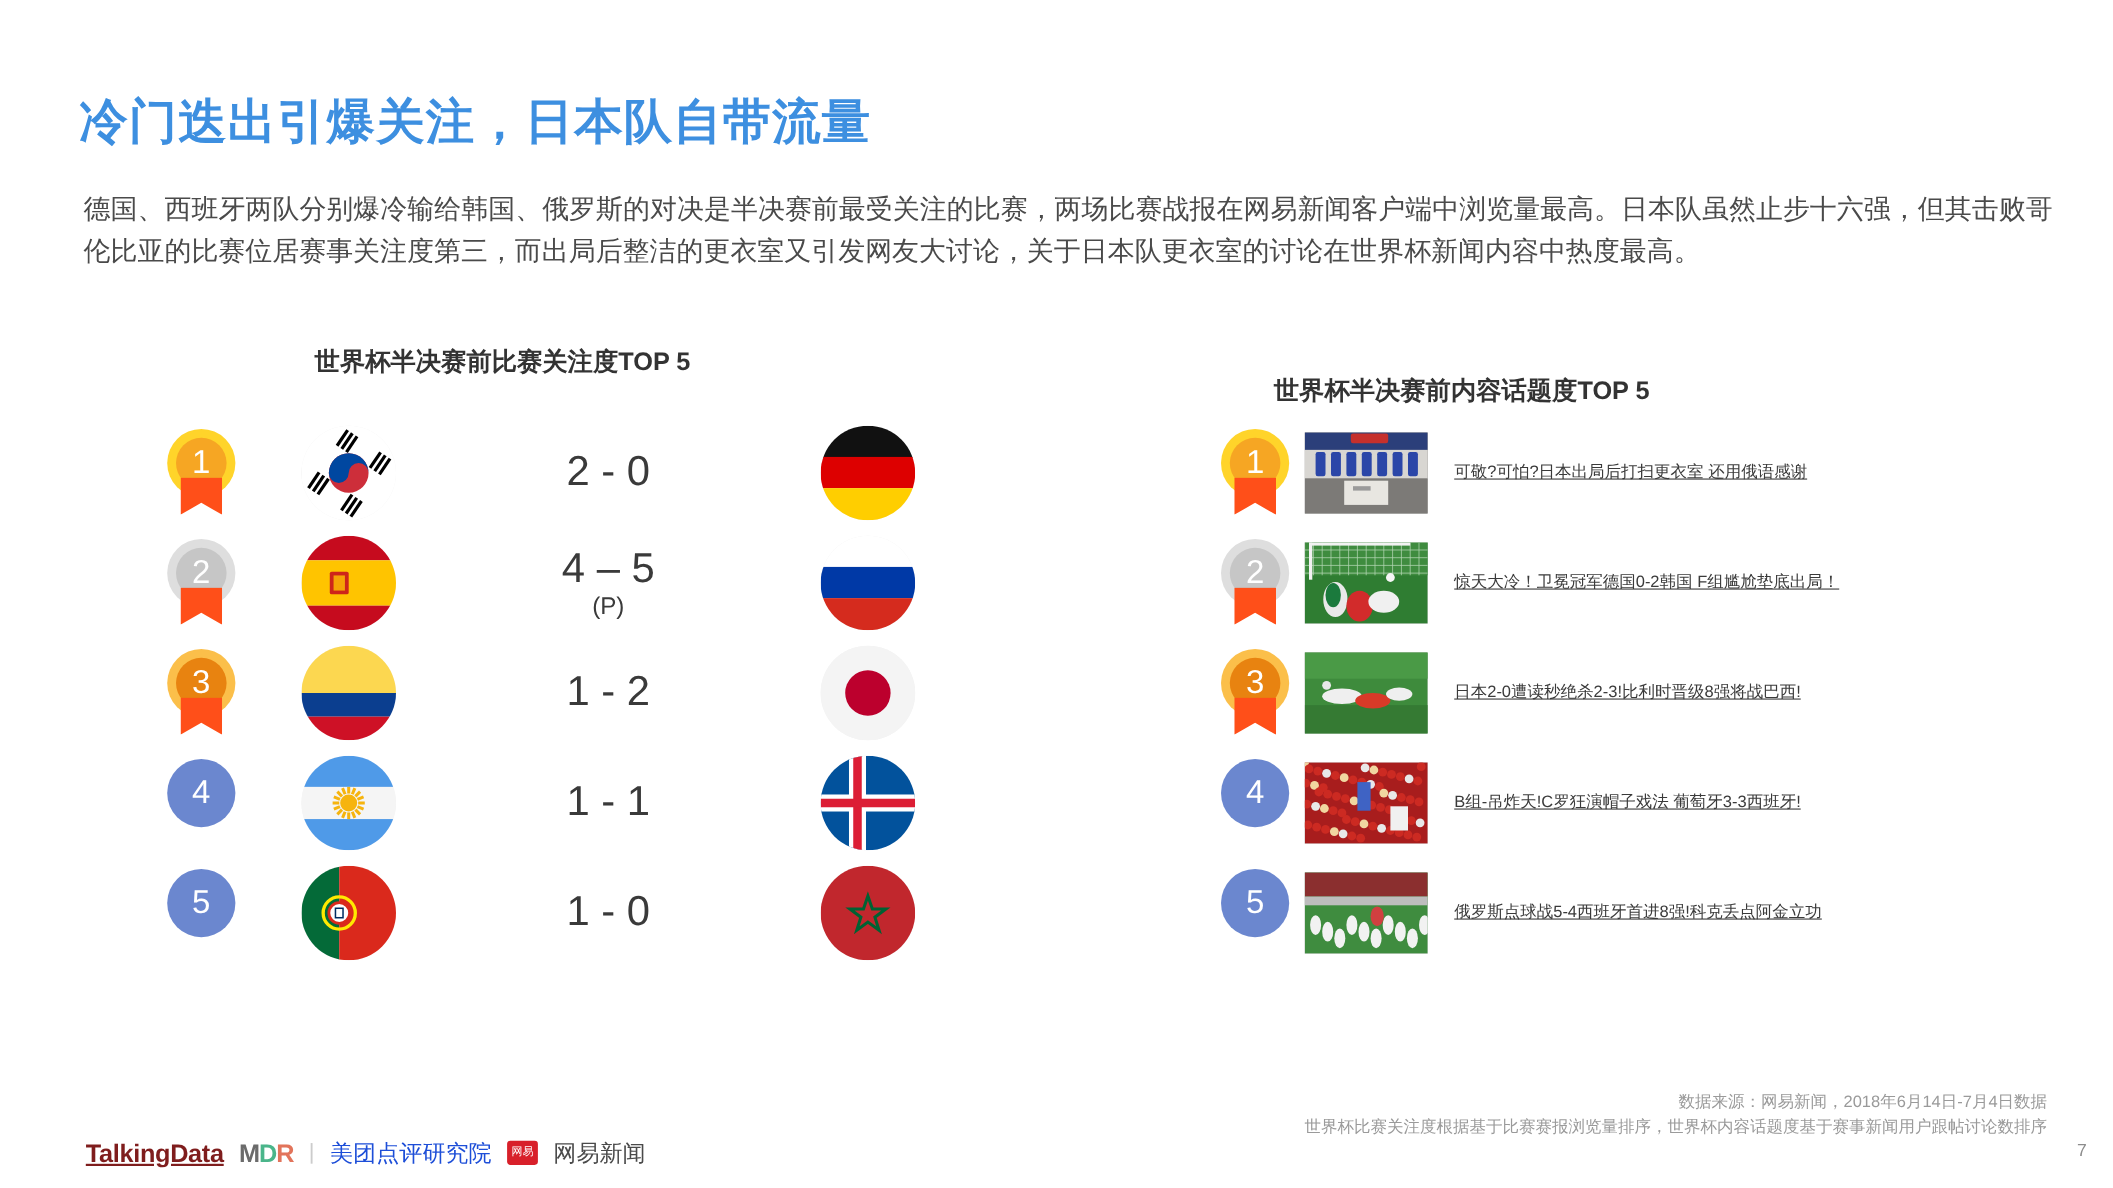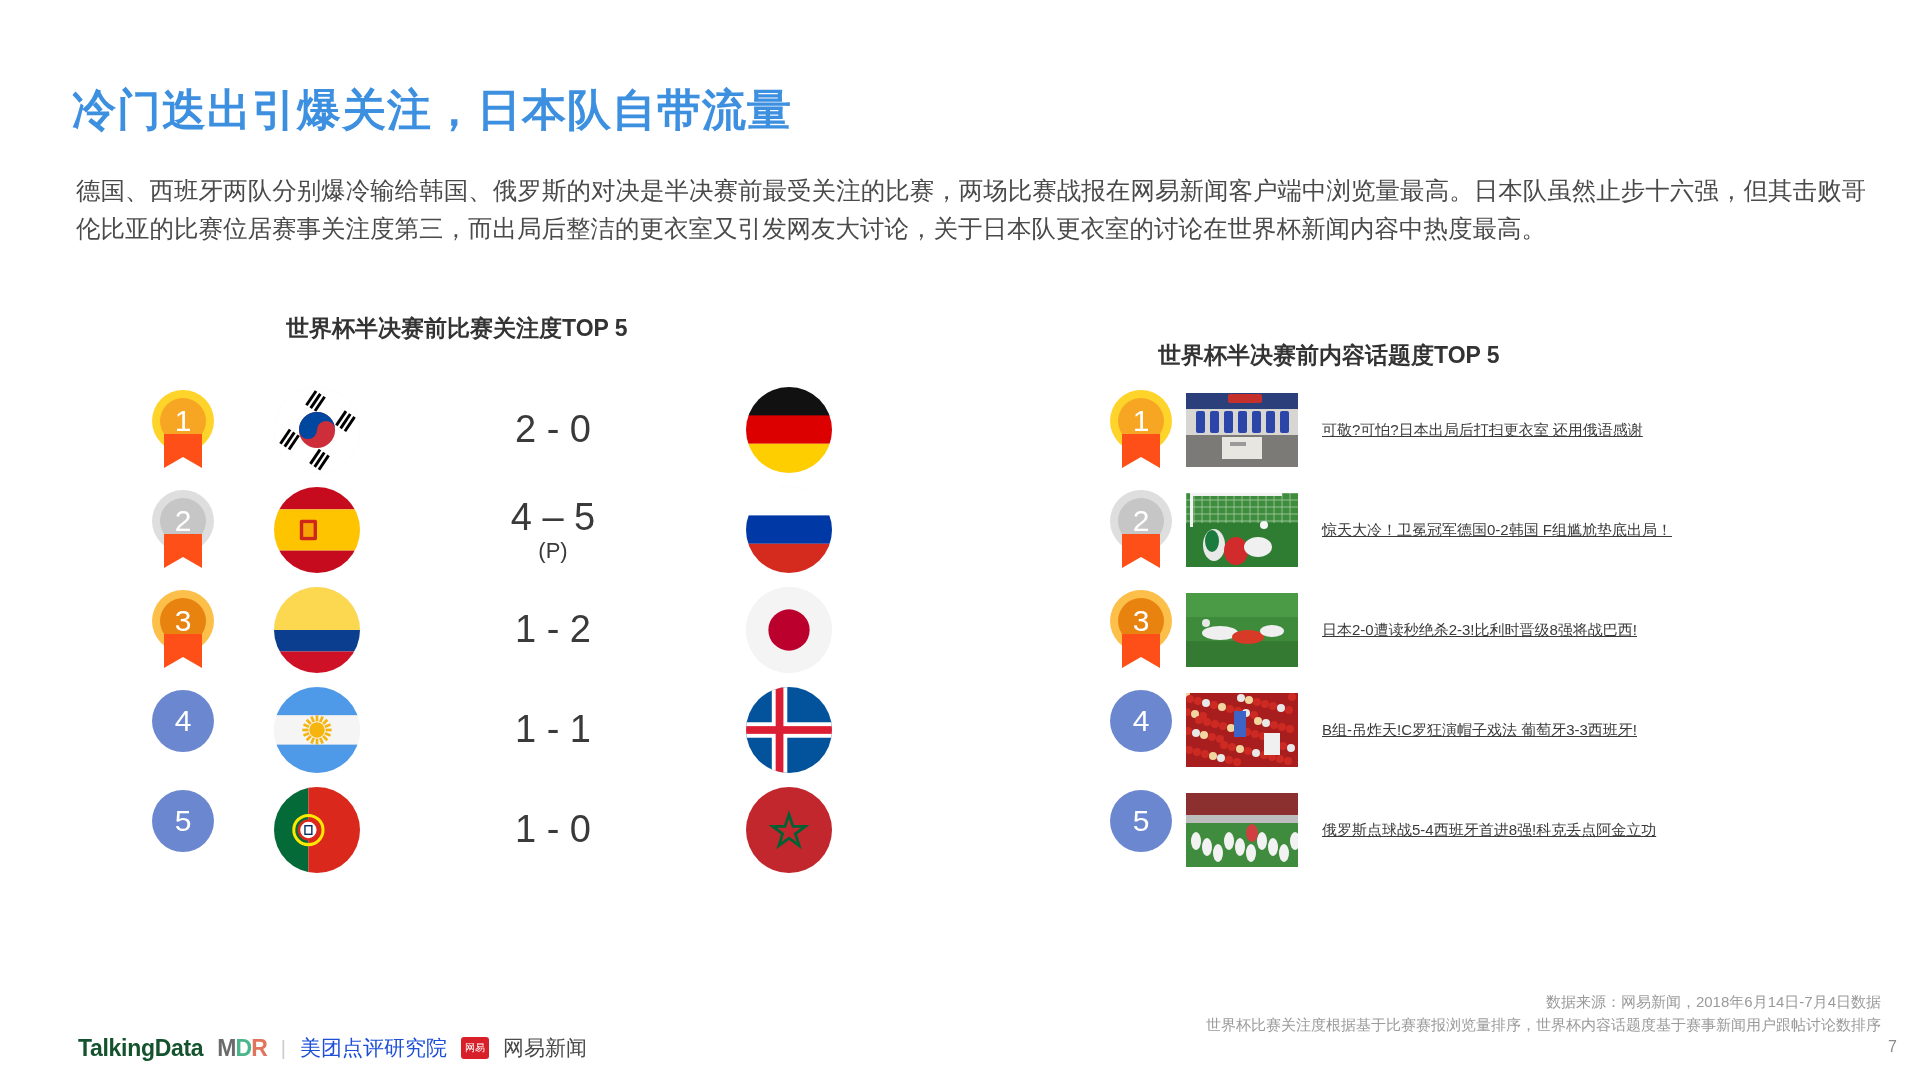--- a/index.html
+++ b/index.html
@@ -89,33 +89,33 @@
     width: 112px; height: 74px; flex: 0 0 112px; overflow: hidden;
     background: #cfcfcf; margin-right: 24px; position: relative;
   }
   .thumb svg { display:block; width:112px; height:74px; }
   .news-text {
     font-size: 15px; line-height: 32px; color: #3a3a3a; flex: 1; text-decoration: underline;
   }
 
   
   .source {
-    position: absolute; right: 40px; top: 990px;
+    position: absolute; right: 60px; top: 990px;
     font-size: 15px; line-height: 23px; color: #9a9a9a; text-align: right;
     white-space: nowrap;
   }
   .pagenum {
     position: absolute; right: 24px; top: 1038px;
     font-size: 16px; color: #8c8c8c;
   }
   .logos {
     position: absolute; left: 78px; top: 1034px;
     display: flex; align-items: center; gap: 14px;
   }
-  .logo-td { font-size: 23px; font-weight: 700; color: #14532d; letter-spacing: -0.3px; }
+  .logo-td { font-size: 23px; font-weight: 700; color: #7f1d1d; letter-spacing: -0.3px; text-decoration: underline; }
   .logo-mdr { font-size: 23px; font-weight: 700; letter-spacing: -1px; }
   .logo-mdr .m { color: #6b6b6b; }
   .logo-mdr .d { color: #4ab58a; }
   .logo-mdr .r { color: #e2745b; }
   .logo-sep { color: #cccccc; font-size: 20px; }
   .logo-mt { font-size: 21px; color: #1d4ed8; font-weight: 400; }
   .logo-ne-badge {
     background: #d8202a; color: #fff; font-size: 10px; font-weight: 400;
     padding: 4px 4px; border-radius: 3px; line-height: 1.05;
     width: 28px; height: 22px; display:flex; align-items:center; justify-content:center;

